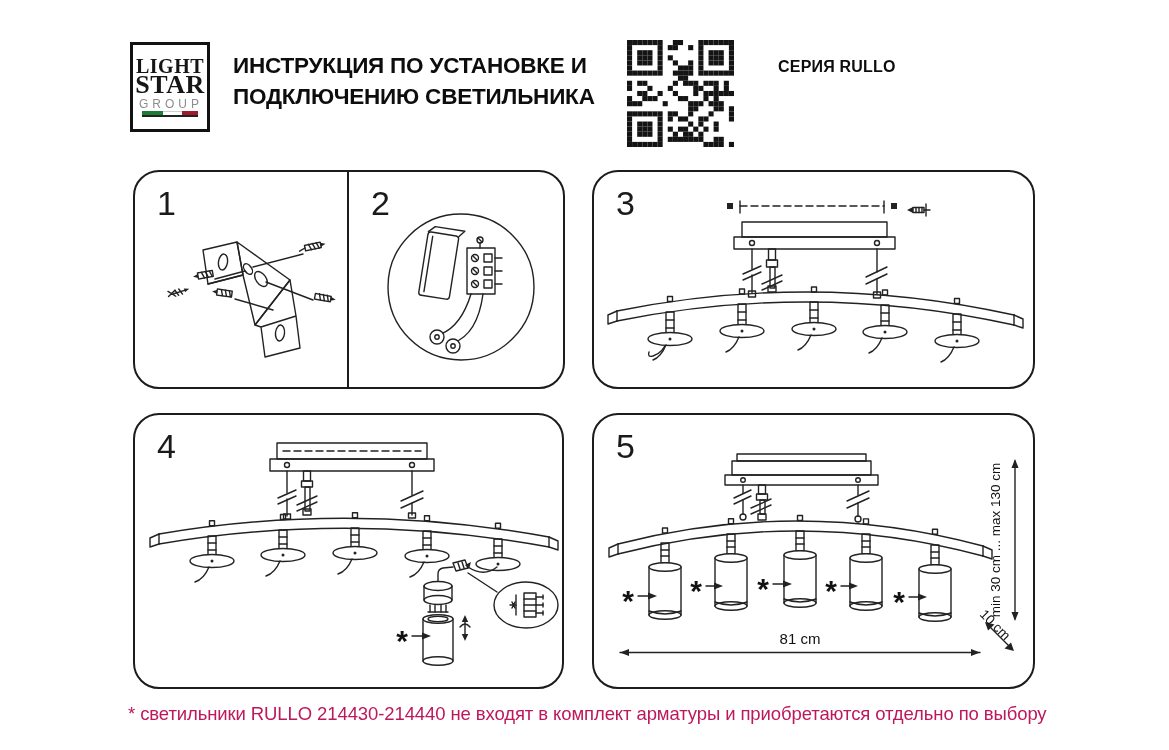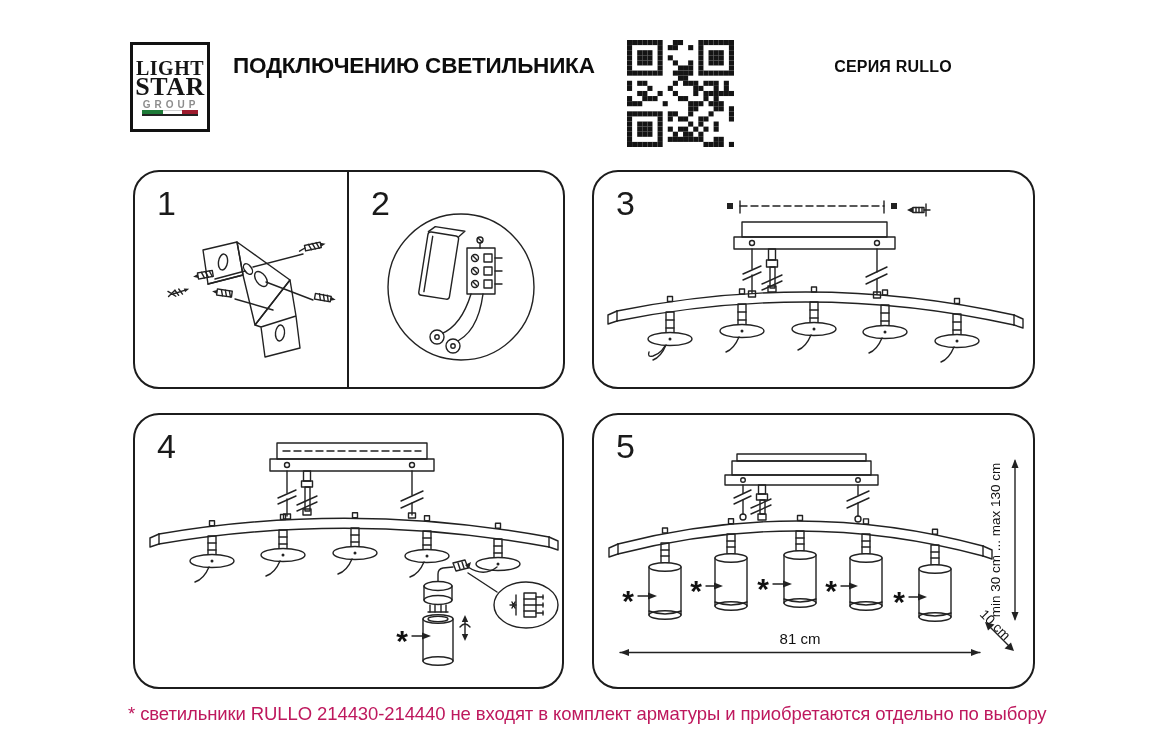--- a/index.html
+++ b/index.html
@@ -11,29 +11,29 @@
   }
   
   .logo-box {
     position:absolute; left:130px; top:42px; width:80px; height:90px;
     border:3px solid #121212; background:#fff;
     display:flex; flex-direction:column; align-items:center; justify-content:center;
   }
   .logo-word { font-family:"Liberation Serif", serif; font-weight:bold; color:#151515; }
   .logo-word.l1 { font-size:20px; line-height:18px; letter-spacing:.5px; }
   .logo-word.l2 { font-size:26px; line-height:20px; letter-spacing:.5px;font-family:Liberation Serif, serif; }
-  .logo-group { font-size:10px; letter-spacing:4px; color:#8d8d8d; margin:2px 0 0 2px;font-weight:bold; }
+  .logo-group { font-size:12px; letter-spacing:4px; color:#8d8d8d; margin:2px 0 0 2px; }
   .logo-flag { width:56px; height:6px; display:flex; border-bottom:2px solid #222; }
   .logo-flag .g { width:38%; } .logo-flag .w { width:34%; border-top:1px solid #cfcfcf; } .logo-flag .r { width:28%; }
   .main-title {
     position:absolute; left:233px; top:50px; font-size:22.5px; font-weight:bold;
     line-height:31px; letter-spacing:-0.2px; color:#0d0d0d;
   }
   .qr-wrap { position:absolute; left:627px; top:40px; width:107px; height:107px; }
-  .series-block { position:absolute; left:778px; top:58px; width:230px; text-align:center; color:#0d0d0d; }
+  .series-block { position:absolute; left:778px; top:58px; width:230px; color:#0d0d0d; }
   .series-line { font-size:16px; font-weight:bold; letter-spacing:.2px; }
   .article-line { font-size:21px; font-weight:bold; margin-top:9px; letter-spacing:.3px; }
   
   .panel { position:absolute; border:2px solid #1c1c1c; border-radius:26px; background:#fff; }
   #panel12 { left:133px; top:170px; width:432px; height:219px; }
   #panel3  { left:592px; top:170px; width:443px; height:219px; }
   #panel4  { left:133px; top:413px; width:431px; height:276px; }
   #panel5  { left:592px; top:413px; width:443px; height:276px; }
   .divider { position:absolute; left:212px; top:0; bottom:0; width:2px; background:#1c1c1c; }
   .step-num { position:absolute; top:12px; left:22px; font-size:34px; color:#1a1a1a; }
@@ -59,20 +59,21 @@
     <div class="logo-word l2">STAR</div>
     <div class="logo-group">GROUP</div>
     <div class="logo-flag">
       <div class="g" style="background:#1e7b38"></div>
       <div class="w" style="background:#ffffff"></div>
       <div class="r" style="background:#9e1c2e"></div>
     </div>
   </div>
 
   <div class="main-title">
+    <div>ИНСТРУКЦИЯ ПО УСТАНОВКЕ И</div>
     <div>ПОДКЛЮЧЕНИЮ СВЕТИЛЬНИКА</div>
   </div>
 
   <div class="qr-wrap"><svg viewBox="0 0 105 105" width="107" height="107" fill="#141414">
         <rect x="0" y="0" width="5" height="5"></rect>
         <rect x="5" y="0" width="5" height="5"></rect>
         <rect x="10" y="0" width="5" height="5"></rect>
         <rect x="15" y="0" width="5" height="5"></rect>
         <rect x="20" y="0" width="5" height="5"></rect>
         <rect x="25" y="0" width="5" height="5"></rect>

